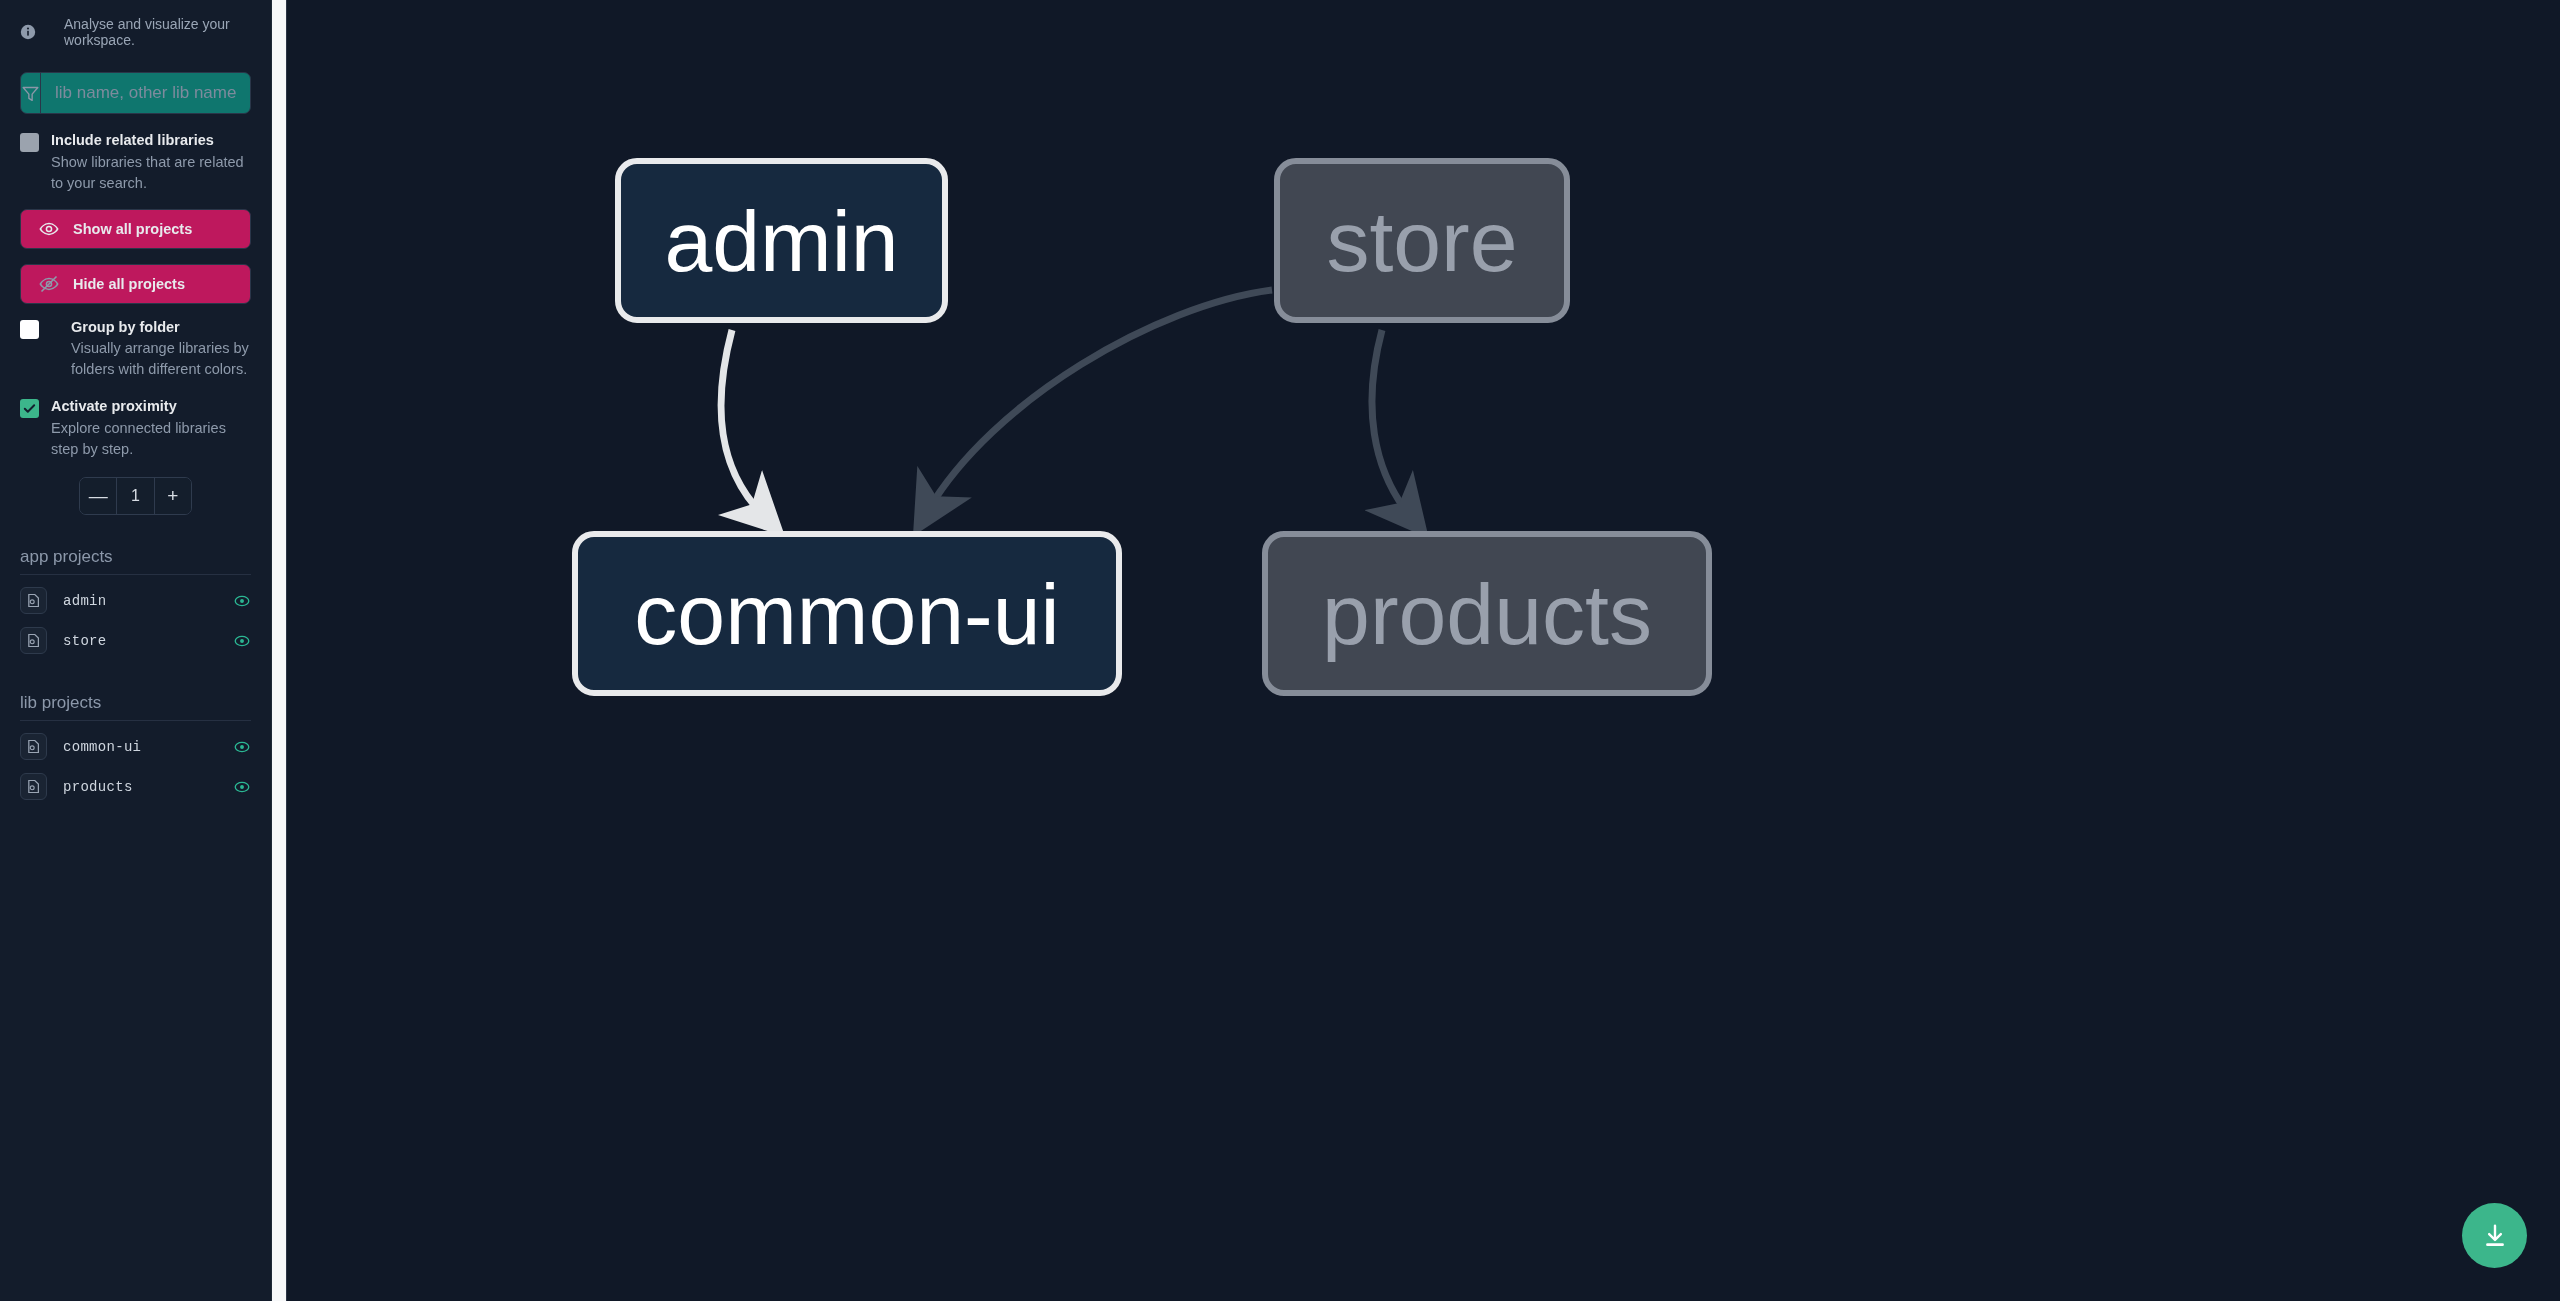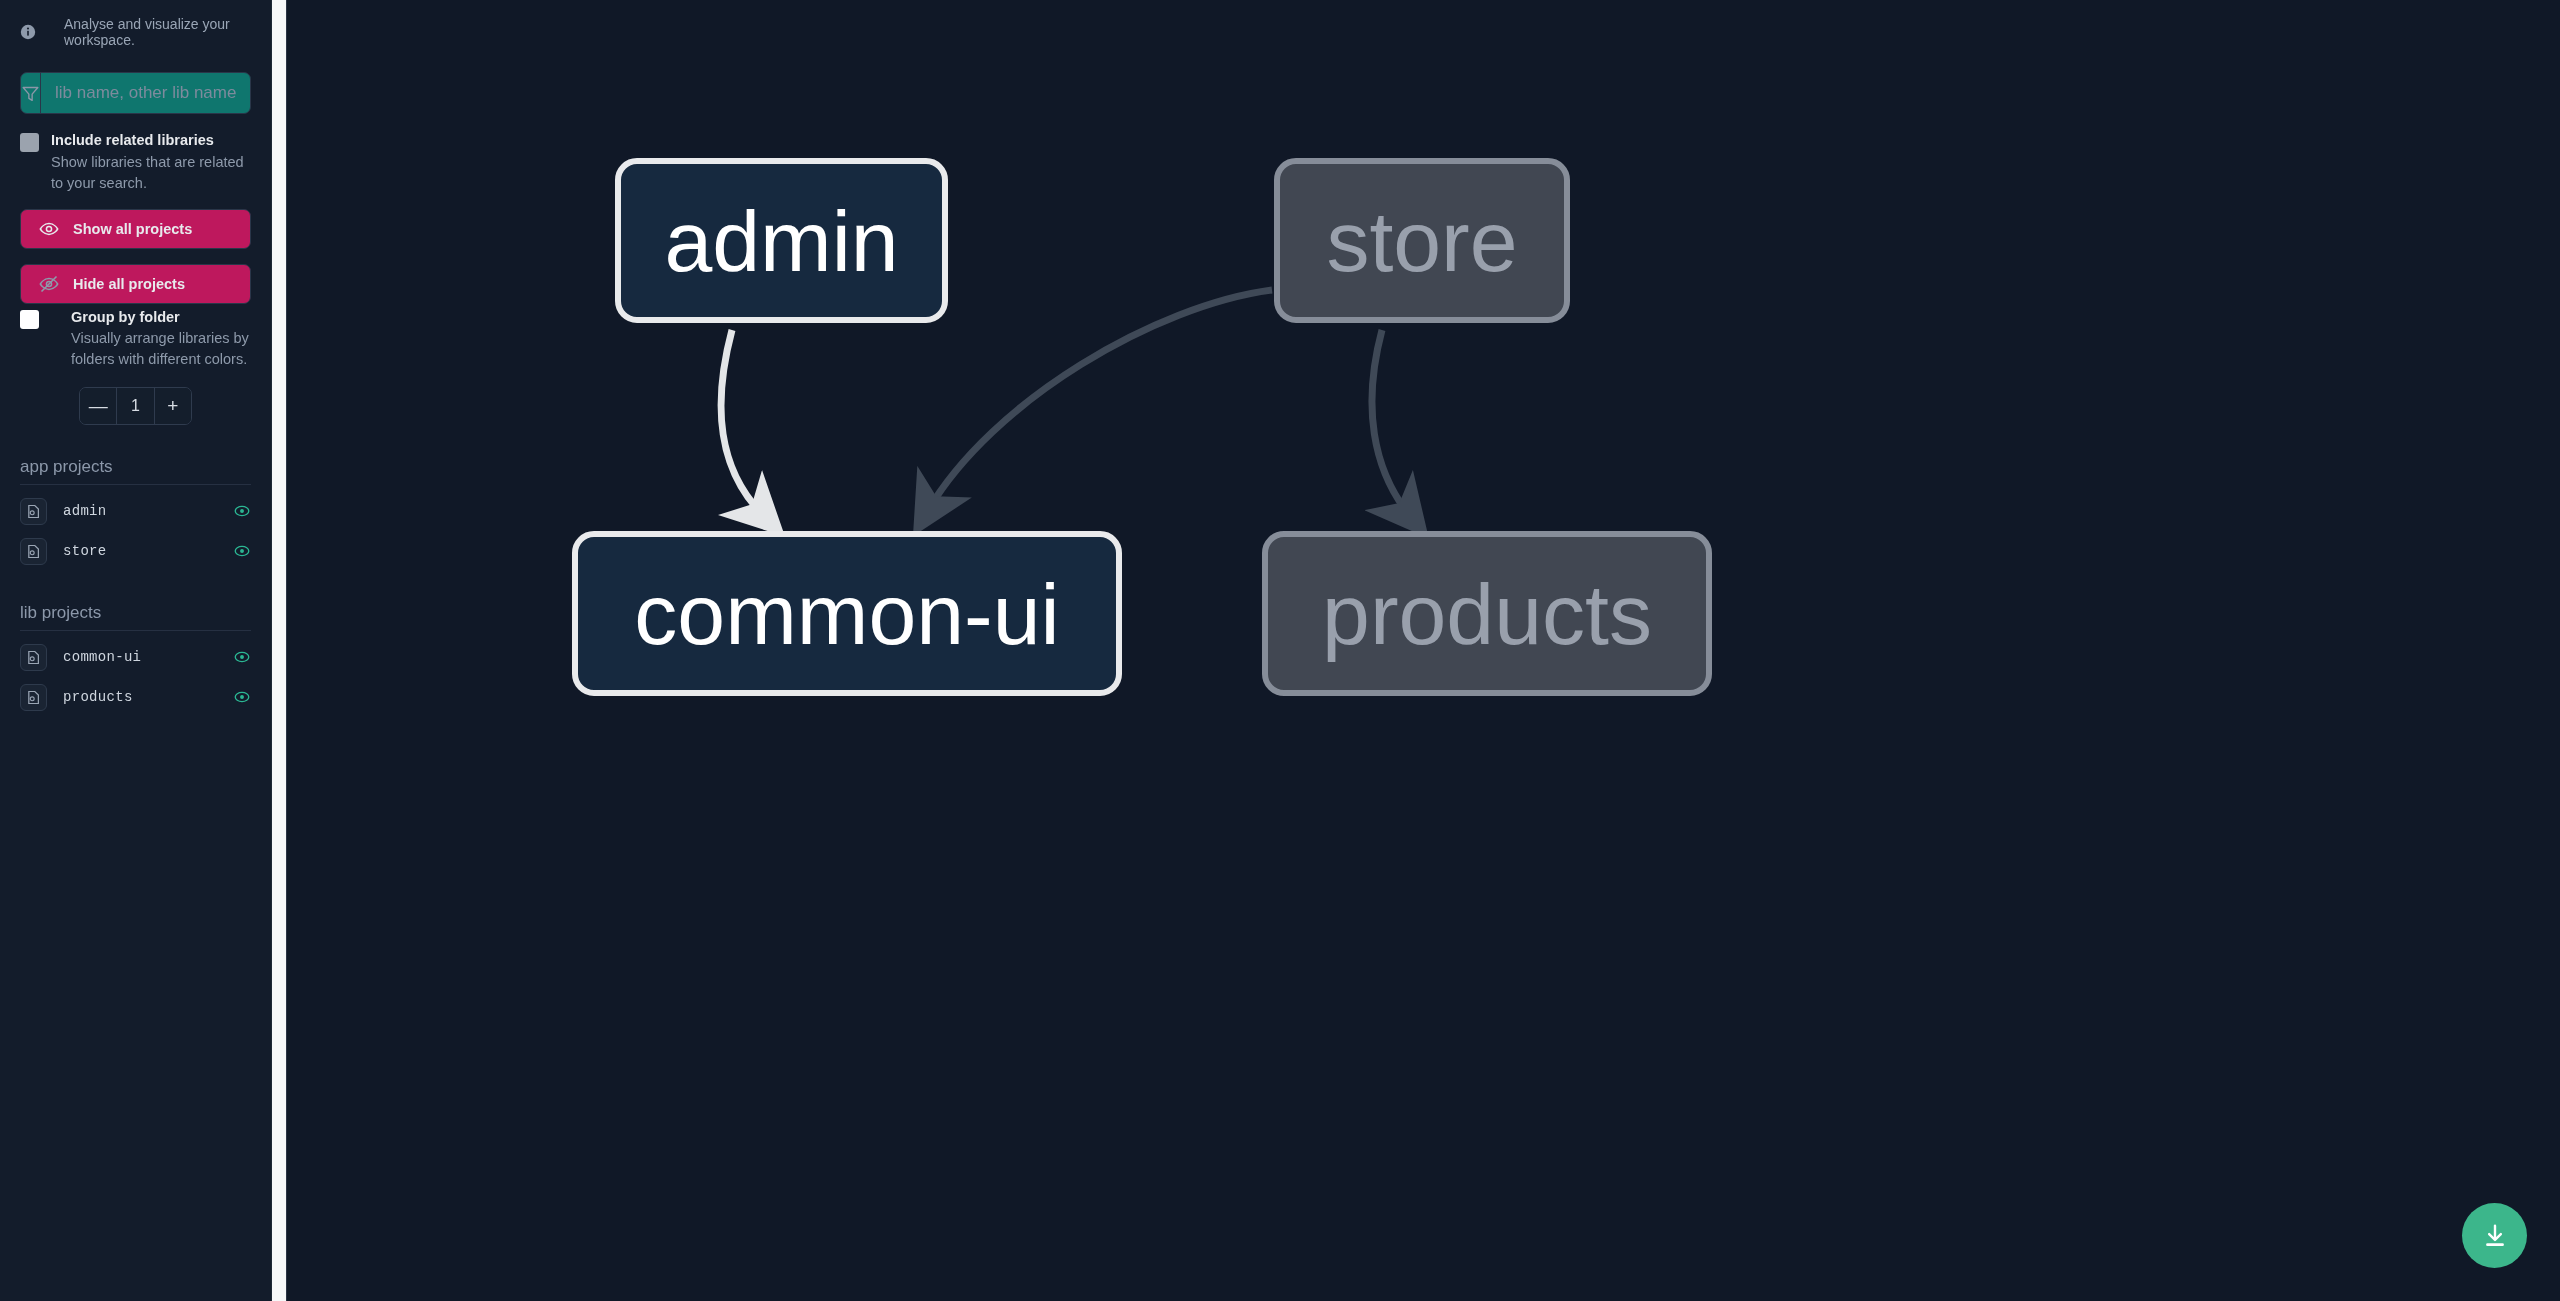--- a/index.html
+++ b/index.html
@@ -227,28 +227,39 @@
       </div>
       <div class="pill-btn">
         <svg class="ic" viewBox="0 0 24 24">
           <path d="M1.6 12S5.4 5.5 12 5.5 22.4 12 22.4 12 18.6 18.5 12 18.5 1.6 12 1.6 12z" fill="none" stroke="#8e9aab" stroke-width="1.8"></path>
           <circle cx="12" cy="12" r="3.1" fill="none" stroke="#8e9aab" stroke-width="1.8"></circle>
           <line x1="3" y1="21" x2="21" y2="3" stroke="#8e9aab" stroke-width="1.9"></line>
         </svg>
         <span>Hide all projects</span>
       </div>
 
-      <div class="check-block" style="margin-top:4px;gap:32px;">
+      <div class="check-block" style="margin-top:14px;gap:32px;">
         <div class="cb white"></div>
         <div class="cb-texts">
           <div class="cb-title">Group by folder</div>
           <div class="cb-sub">Visually arrange libraries by folders with different colors.</div>
         </div>
       </div>
 
+      <div class="check-block">
+        <div class="cb green">
+          <svg viewBox="0 0 16 16">
+            <path d="M3 8.3l3.2 3.2L13 4.6" fill="none" stroke="#13212f" stroke-width="2.1" stroke-linecap="round" stroke-linejoin="round"></path>
+          </svg>
+        </div>
+        <div class="cb-texts">
+          <div class="cb-title">Activate proximity</div>
+          <div class="cb-sub">Explore connected libraries step by step.</div>
+        </div>
+      </div>
 
       <div class="stepper">
         <div class="btn">—</div>
         <div class="sep">1</div>
         <div class="sep btn">+</div>
       </div>
     </div>
 
     <div class="group-wrap">
       <div class="group-head">app projects</div>

